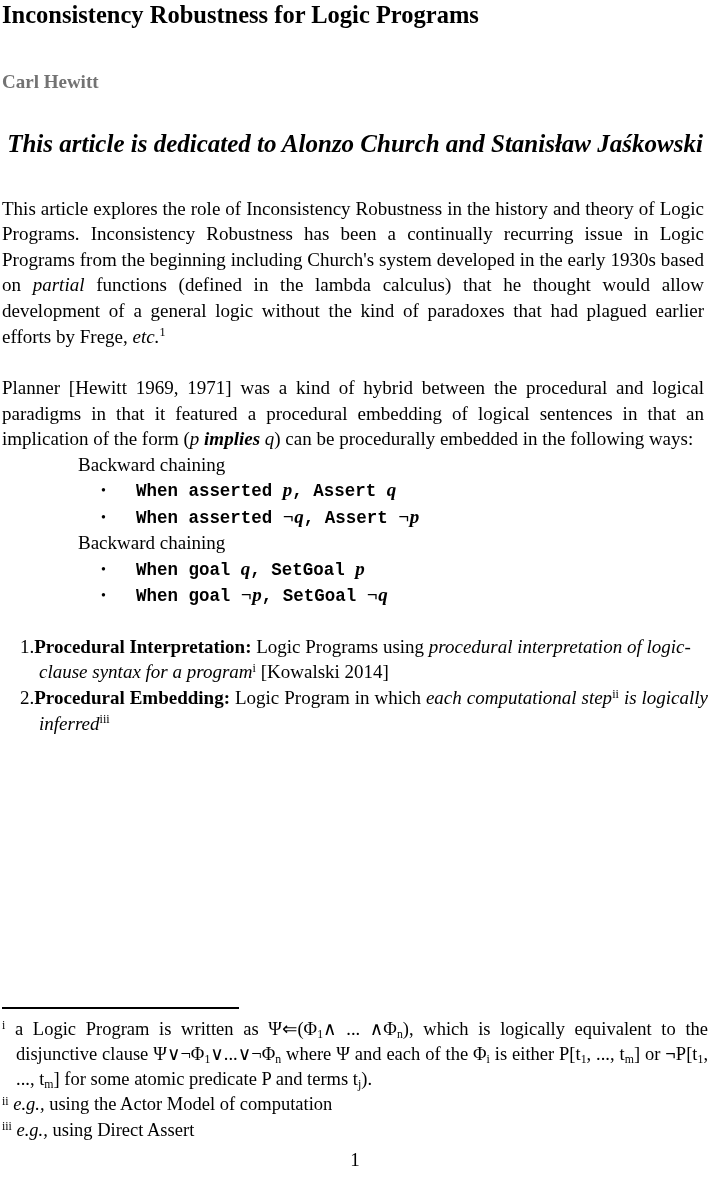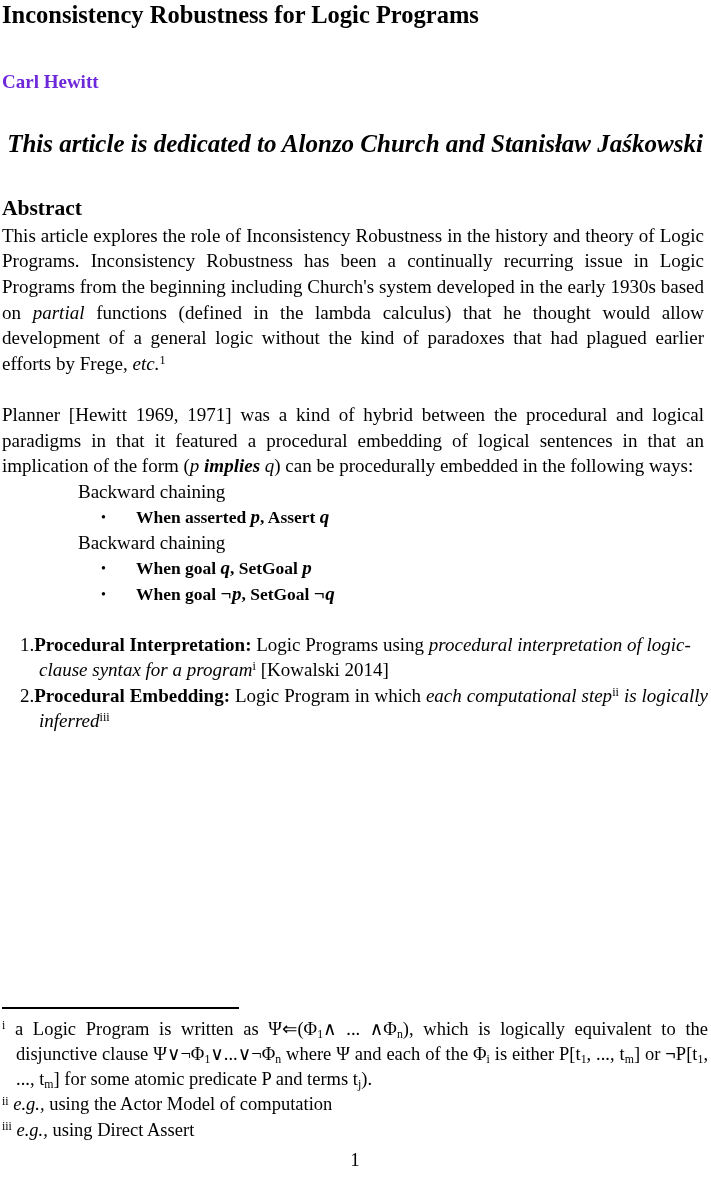--- a/index.html
+++ b/index.html
@@ -7,21 +7,21 @@
   body {
     width: 711px; height: 1177px;
     background: #ffffff; color: #000000;
     font-family: "Liberation Serif", serif;
     font-size: 19px;
     position: relative; overflow: hidden;
   }
   .page { position: relative; width: 711px; height: 848px; padding: 2px 3px 4px 2px; }
 
   .title { font-size: 24.5px; font-weight: bold; line-height: 1.1; margin: 0 0 40px 0; }
-  .author { font-weight: bold; color: #6d28d9; line-height: 1.35; margin: 0 0 32px 0; font-family: Liberation Serif, serif; }
+  .author { font-weight: bold; color: #737373; line-height: 1.35; margin: 0 0 32px 0; font-family: Liberation Serif, serif; }
   .dedication { font-weight: bold; font-style: italic; font-size: 25px; text-align: center; line-height: 1.33; margin: 0 0 36px 0; }
   .abstract-heading { font-size: 21.5px; font-weight: bold; line-height: 1.12; margin: 0 0 3px 0; }
 
   .body-par { margin: 0 4px 26px 0; text-align: justify; line-height: 1.345; }
   .planner { margin-bottom: 0; }
 
   .chaining-block { margin: 0 0 25px 0; }
   .chain-label { margin-left: 76px; line-height: 1.345; }
   .bullet-row { margin-left: 99px; line-height: 1.345; }
   .bullet-marker { display: inline-block; width: 35px; font-size: 14px; vertical-align: 1px; }
@@ -34,46 +34,48 @@
   .footnote-area { position: absolute; left: 2px; right: 3px; top: 1007px; font-size: 18.5px; line-height: 1.36; }
   .fn-rule { width: 237px; border: 0; border-top: 2px solid #000; margin: 0 0 8px 0; }
   .footnote { text-align: left; }
   .fn1 { text-align: justify; padding-left: 14px; text-indent: -14px; }
   .page-number { text-align: center; font-size: 19px; margin-top: 4px; }
 
   
   .s-i  { font-style: italic; }
   .s-b  { font-weight: bold; }
   .s-bi { font-weight: bold; font-style: italic; }
-  .s-kw { font-family: Liberation Serif, serif; font-weight: bold; font-size: 0.92em; }
+  .s-kw { font-family: Liberation Mono, monospace; font-weight: bold; font-size: 0.92em; }
   .s-sup { font-size: 64%; position: relative; top: -0.5em; line-height: 0; }
   .s-sub { font-size: 64%; position: relative; top: 0.25em; line-height: 0; }
 </style>
 </head>
 <body>
 
 <div class="page">
 
   <h1 class="title">Inconsistency Robustness for Logic Programs</h1>
 
   <div class="author">Carl Hewitt</div>
 
   <div class="dedication">This article is dedicated to Alonzo Church and Stanisław Jaśkowski</div>
 
-  <h2 class="abstract-heading">Abstract</h2>
 
   <p class="body-par"><span>This article explores the role of Inconsistency Robustness in the history and theory of Logic Programs. Inconsistency Robustness has been a continually recurring issue in Logic Programs from the beginning including Church's system developed in the early 1930s based on </span><span class="s-i">partial</span><span> functions (defined in the lambda calculus) that he thought would allow development of a general logic without the kind of paradoxes that had plagued earlier efforts by Frege, </span><span class="s-i">etc.</span><span class="s-sup">1</span></p>
 
   <p class="body-par planner"><span>Planner [Hewitt 1969, 1971] was a kind of hybrid between the procedural and logical paradigms in that it featured a procedural embedding of logical sentences in that an implication of the form (</span><span class="s-i">p</span><span> </span><span class="s-bi">implies</span><span> </span><span class="s-i">q</span><span>) can be procedurally embedded in the following ways:</span></p>
 
   <div class="chaining-block">
     <div class="chain-label">Backward chaining</div>
 
     <div class="bullet-row">
       <span class="bullet-marker">•</span><span class="bullet-text"><span class="s-kw">When asserted </span><span class="s-bi">p</span><span class="s-kw">, </span><span class="s-kw">Assert </span><span class="s-bi">q</span></span>
+    </div>
+    <div class="bullet-row">
+      <span class="bullet-marker">•</span><span class="bullet-text"><span class="s-kw">When asserted </span><span class="s-bi">¬q</span><span class="s-kw">, </span><span class="s-kw">Assert </span><span class="s-bi">¬p</span></span>
     </div>
 
     <div class="chain-label">Backward chaining</div>
 
     <div class="bullet-row">
       <span class="bullet-marker">•</span><span class="bullet-text"><span class="s-kw">When goal </span><span class="s-bi">q</span><span class="s-kw">, </span><span class="s-kw">SetGoal </span><span class="s-bi">p</span></span>
     </div>
     <div class="bullet-row">
       <span class="bullet-marker">•</span><span class="bullet-text"><span class="s-kw">When goal </span><span class="s-bi">¬p</span><span class="s-kw">, </span><span class="s-kw">SetGoal </span><span class="s-bi">¬q</span></span>
     </div>

